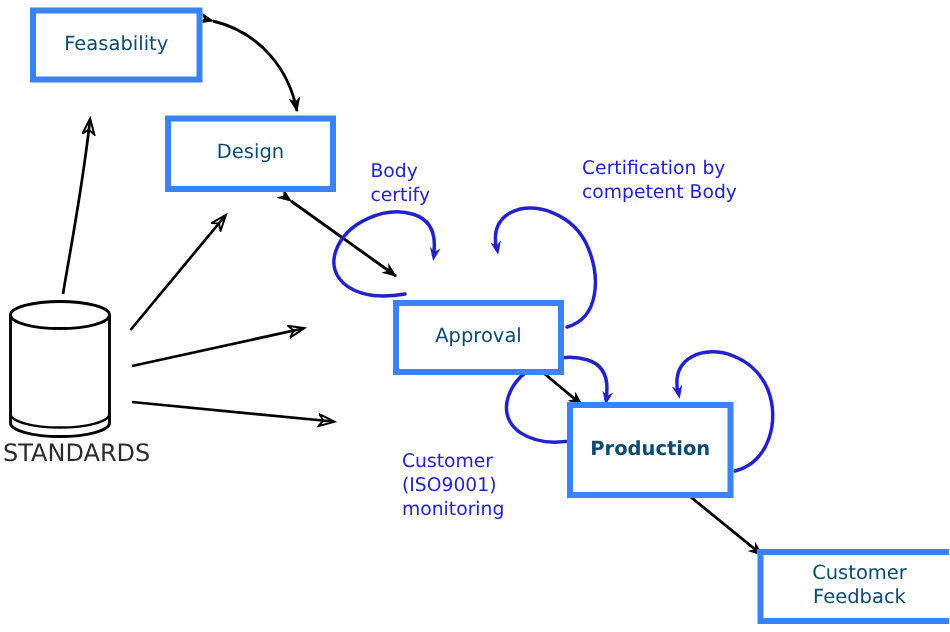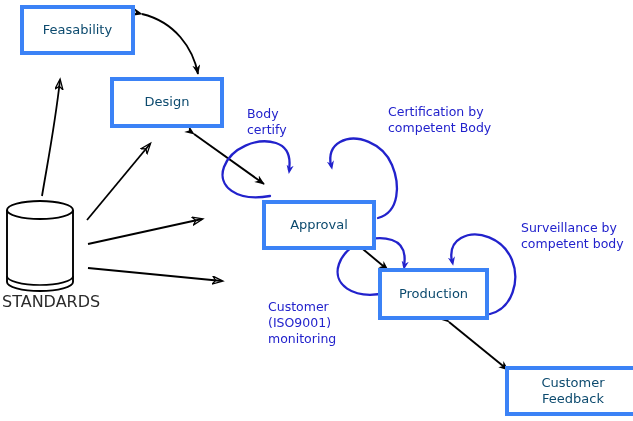--- a/index.html
+++ b/index.html
@@ -155,35 +155,33 @@
   </div>
 
   <div class="node-box" style="left:110px; top:77px; width:114px; height:51px;text-align:right;">
     <span class="node-label">Design</span>
   </div>
 
   <div class="node-box" style="left:262px; top:172px; width:114px; height:50px;margin-top:28px;">
     <span class="node-label">Approval</span>
   </div>
 
-  <div class="node-box" style="left:378px; top:268px; width:111px; height:52px;">
+  <div class="node-box" style="left:378px; top:268px; width:111px; height:64px;font-weight:bold;">
     <span class="node-label">Production</span>
   </div>
 
   <div class="node-box" style="left:505px; top:366px; width:136px; height:50px;">
     <span class="node-label">Customer
 Feedback</span>
   </div>
 
   <div class="annotation" style="left:247px; top:106px;">Body
 certify</div>
 
   <div class="annotation" style="left:368px; top:104px;margin-left:20px;">Certification by
 competent Body</div>
 
-  <div class="annotation" style="left:521px; top:220px;">Surveillance by
-competent body</div>
 
   <div class="annotation" style="left:268px; top:299px;">Customer
 (ISO9001)
 monitoring</div>
 
 </div>
 
 </body></html>

